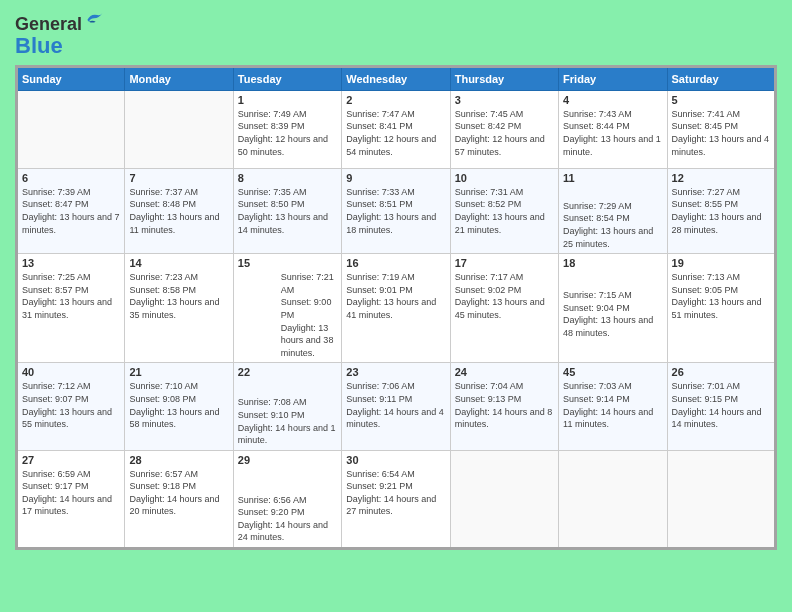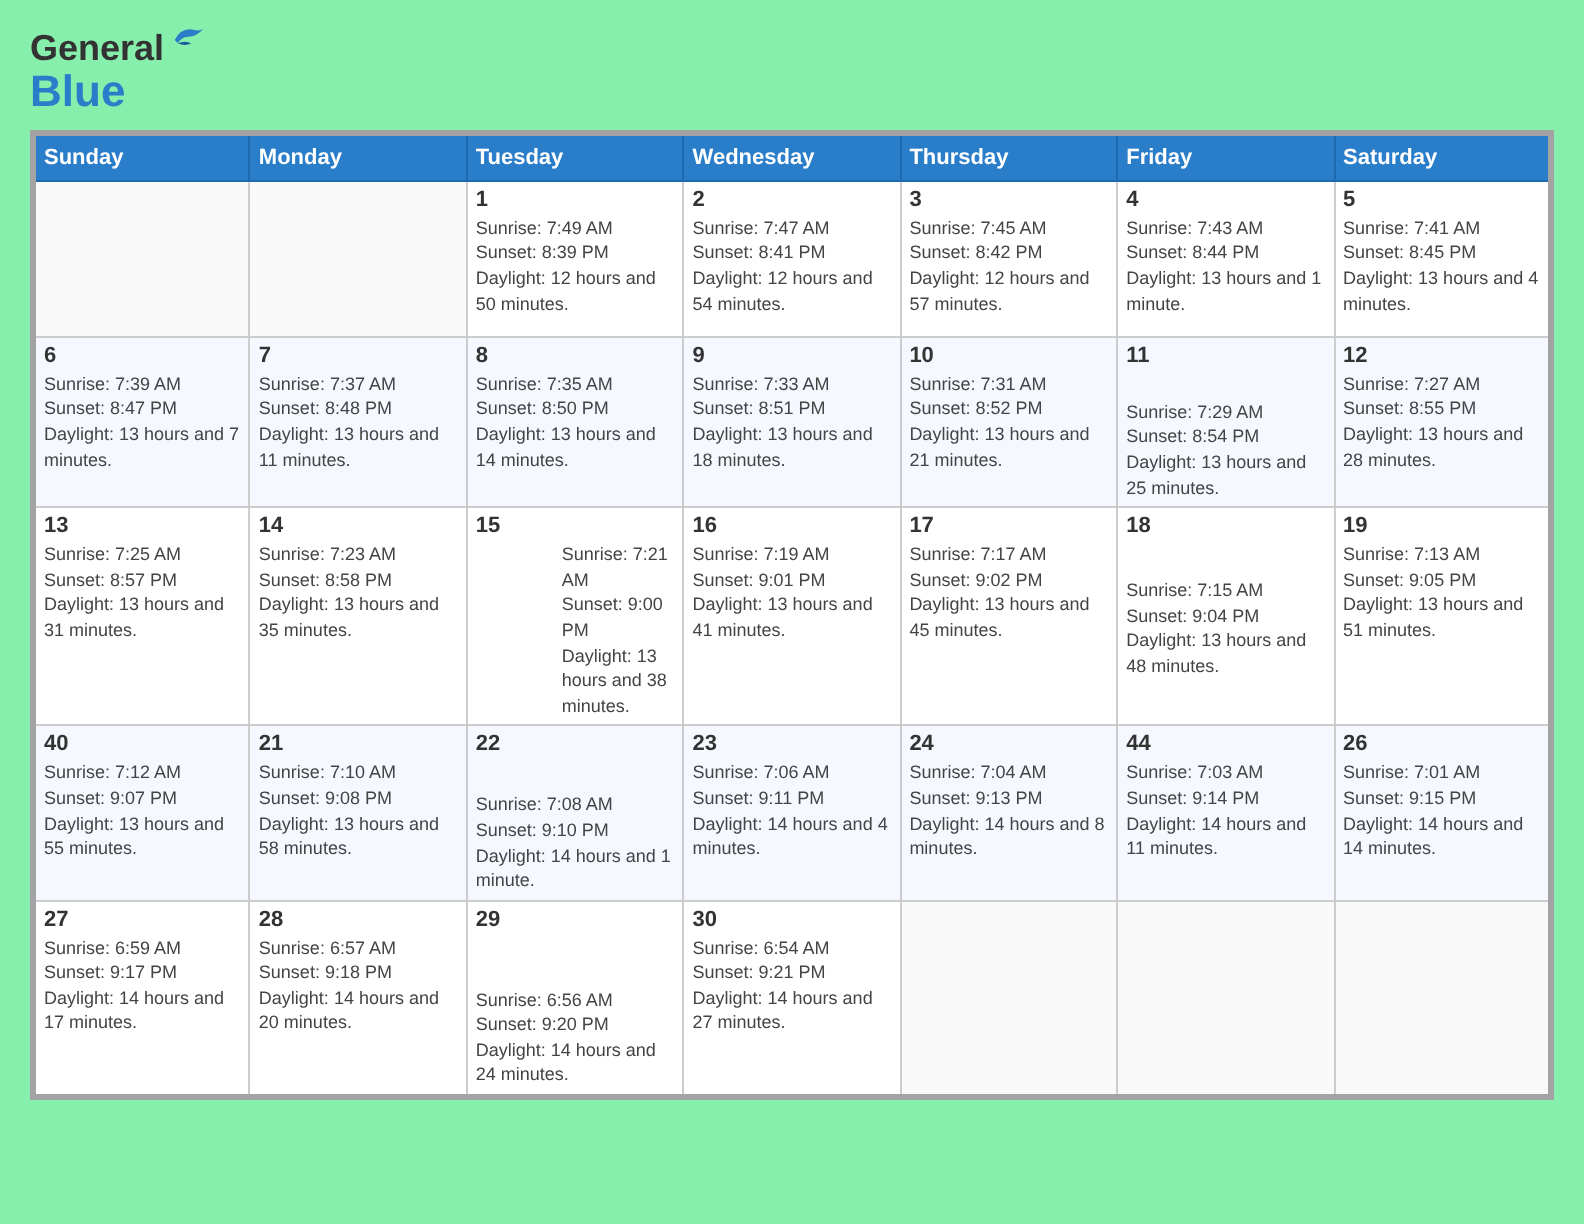--- a/index.html
+++ b/index.html
@@ -278,21 +278,21 @@
 Sunset: 9:11 PM
 Daylight: 14 hours and 4 minutes.</div>
           </td>
           <td>
             <span class="day-number">24</span>
             <div class="day-info" style="white-space: pre-line;">Sunrise: 7:04 AM
 Sunset: 9:13 PM
 Daylight: 14 hours and 8 minutes.</div>
           </td>
           <td>
-            <span class="day-number">44</span>
+            <span class="day-number">45</span>
             <div class="day-info" style="white-space: pre-line;">Sunrise: 7:03 AM
 Sunset: 9:14 PM
 Daylight: 14 hours and 11 minutes.</div>
           </td>
           <td>
             <span class="day-number">26</span>
             <div class="day-info" style="white-space: pre-line;">Sunrise: 7:01 AM
 Sunset: 9:15 PM
 Daylight: 14 hours and 14 minutes.</div>
           </td>

